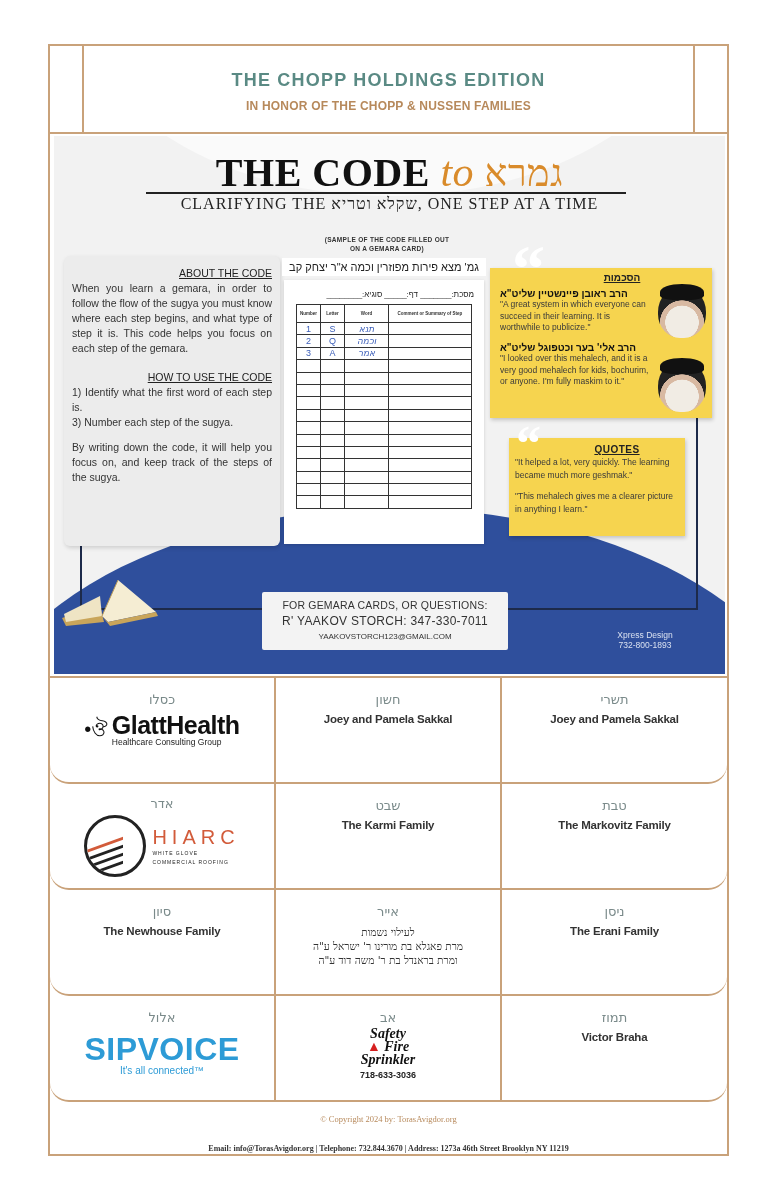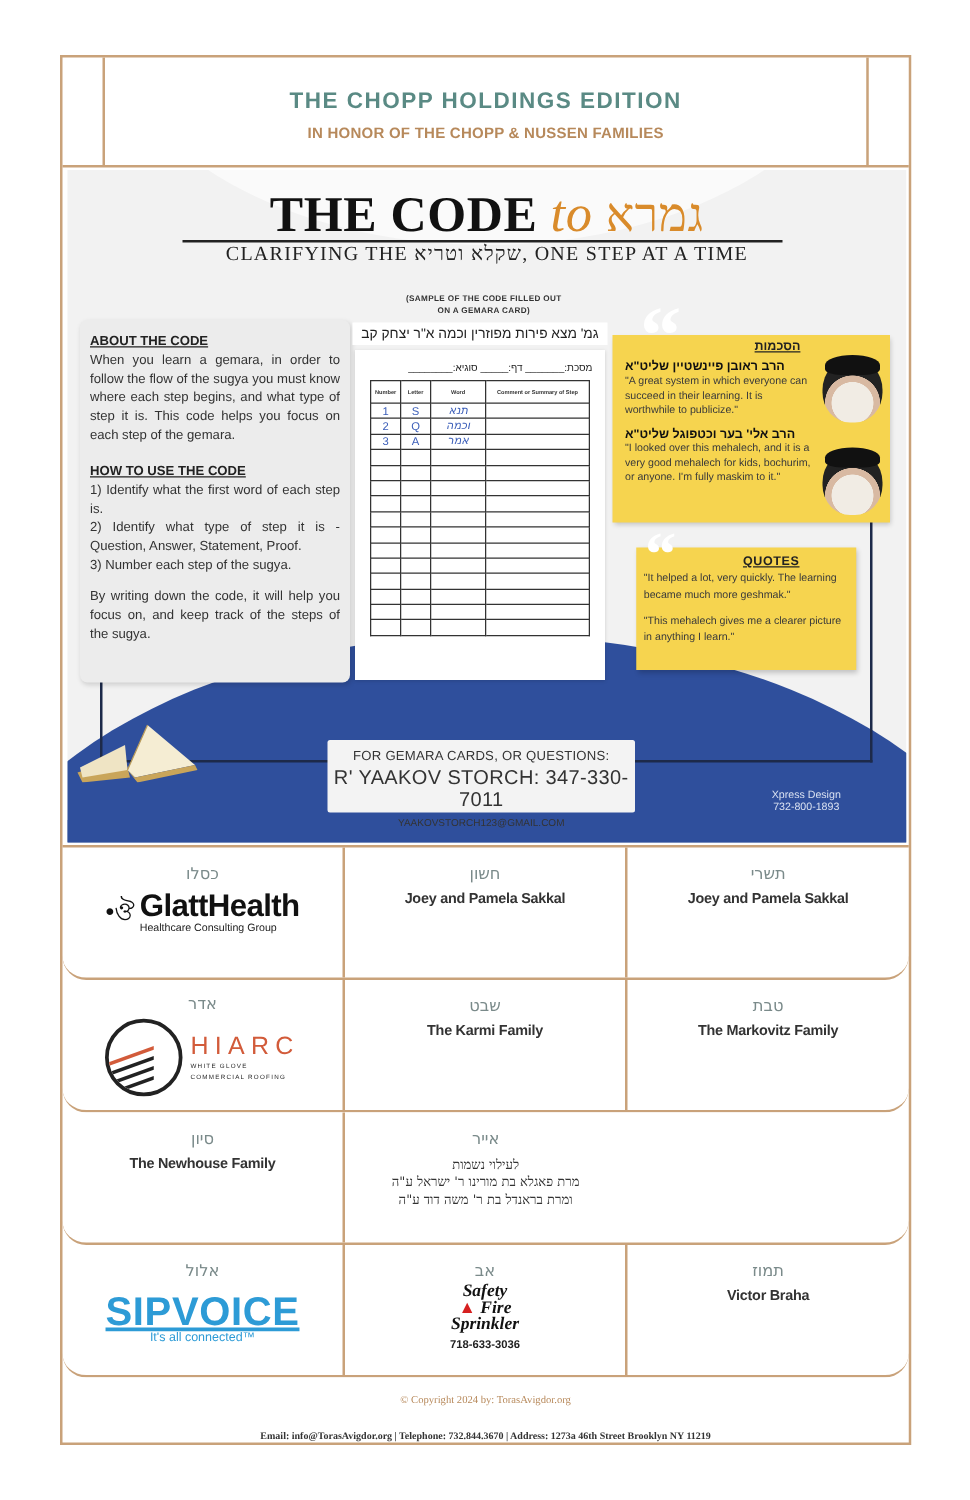--- a/index.html
+++ b/index.html
@@ -24,21 +24,21 @@
   .poster .dark-line-v2 { position: absolute; left: 642px; top: 132px; width: 2px; height: 342px; background: #1d2a4a; }
 
   .code-title { position: absolute; left: 0; width: 100%; top: 12px; text-align: center; font-family: "Liberation Serif", serif; font-weight: bold; font-size: 40px; color: #111; letter-spacing: 0.5px; }
   .code-title .to { font-style: italic; color: #d98b2b; font-weight: normal; font-size: 42px; }
   .code-title .heb { color: #d98b2b; font-weight: normal; font-size: 38px; }
   .code-rule { position: absolute; left: 92px; top: 56px; width: 480px; height: 2px; background: #222; }
   .code-sub { position: absolute; left: 0; width: 100%; top: 59px; text-align: center; font-family: "Liberation Serif", serif; font-size: 16px; color: #222; letter-spacing: 1px; }
 
   
   .about { position: absolute; left: 10px; top: 120px; width: 216px; height: 290px; background: #ececec; border-radius: 6px; box-shadow: 1px 2px 4px rgba(0,0,0,0.15); padding: 10px 8px; font-size: 10.5px; line-height: 15px; color: #333; }
-  .about h3 { font-size: 10.5px; text-align: left; text-decoration: underline; font-weight: bold; color: #222; margin-bottom: 0; }
+  .about h3 { font-size: 10.5px; text-align: right; text-decoration: underline; font-weight: normal; color: #222; margin-bottom: 0; }
   .about p { text-align: justify; }
   .about .gap { height: 14px; }
 
   
   .sample-cap { position: absolute; left: 238px; top: 99px; width: 190px; text-align: center; font-size: 6.5px; font-weight: bold; color: #333; line-height: 9px; letter-spacing: 0.3px; }
   .heb-line { position: absolute; left: 228px; top: 122px; width: 204px; height: 18px; background: #fff; text-align: center; font-size: 11px; line-height: 18px; color: #222; direction: rtl; }
   .card { position: absolute; left: 230px; top: 144px; width: 200px; height: 264px; background: #fff; box-shadow: 0 1px 3px rgba(0,0,0,0.15); }
   .card .meta { position: absolute; right: 10px; top: 10px; font-size: 8px; direction: rtl; color: #222; font-weight: normal; }
   .card table { position: absolute; left: 12px; top: 24px; width: 176px; border-collapse: collapse; }
   .card td, .card th { border: 1px solid #333; height: 12.4px; font-size: 9px; text-align: center; padding: 0; }
@@ -57,21 +57,21 @@
 
   .quotes { position: absolute; left: 455px; top: 302px; width: 176px; height: 98px; background: #f6d44f; box-shadow: 1px 2px 4px rgba(0,0,0,0.2); padding: 5px 6px; font-size: 8.5px; line-height: 13px; color: #3a3a3a; }
   .quotes h4 { font-size: 10px; text-decoration: underline; text-align: center; margin-left: 40px; letter-spacing: 0.5px; color: #222; }
 
   
   .book { position: absolute; left: 6px; top: 440px; width: 100px; height: 50px; }
 
   
   .contact { position: absolute; left: 208px; top: 456px; width: 246px; height: 58px; background: #f3f3f3; border-radius: 2px; text-align: center; color: #333; padding-top: 7px; }
   .contact .l1 { font-size: 10.5px; letter-spacing: 0.2px; }
-  .contact .l2 { font-size: 16px; margin-top: 3px; letter-spacing: 0.3px; }
+  .contact .l2 { font-size: 12px; margin-top: 3px; letter-spacing: 0.3px; }
   .contact .l3 { font-size: 8px; margin-top: 4px; }
   .xpress { position: absolute; left: 556px; top: 494px; width: 70px; text-align: center; color: #d8e0f0; font-size: 8.5px; line-height: 10px; }
 
   
   .grid { position: absolute; left: 0; top: 630px; width: 677px; border-top: 2px solid #c9a27a; }
   .row { display: flex; height: 106px; border-bottom: 2px solid #c9a27a; border-radius: 19px; }
   .cell { width: 226px; border-right: 2px solid #c9a27a; text-align: center; position: relative; }
   .cell:last-child { border-right: none; width: 225px; }
   .cell .month { margin-top: 14px; font-size: 13px; color: #7a8a8a; direction: rtl; font-family: "DejaVu Sans", sans-serif; }
   .cell .name { margin-top: 6px; font-size: 11.5px; font-weight: bold; color: #333; letter-spacing: -0.2px; }
@@ -83,21 +83,21 @@
   .logo-glatt .g-sub { font-size: 8.5px; color: #222; text-align: left; }
 
   .logo-hiarc { margin-top: 4px; display: inline-flex; align-items: center; gap: 6px; }
   .logo-hiarc .mark { width: 62px; height: 62px; border: 3px solid #222; border-radius: 50%; position: relative; overflow: hidden; }
   .logo-hiarc .mark .chev { position: absolute; left: -4px; width: 40px; height: 5px; border-top: 3px solid #222; transform: skewY(-20deg); }
   .logo-hiarc .txt { text-align: left; }
   .logo-hiarc .h { font-size: 20px; color: #d25b3a; letter-spacing: 5px; font-weight: normal; }
   .logo-hiarc .s { font-size: 5px; color: #222; letter-spacing: 1px; line-height: 9px; }
 
   .logo-sip { margin-top: 8px; }
-  .logo-sip .w { font-size: 32px; font-weight: bold; color: #2d9bd6; letter-spacing: 0.5px; line-height: 32px; text-decoration: underline; }
+  .logo-sip .w { font-size: 32px; font-weight: bold; color: #2d9bd6; letter-spacing: 0.5px; line-height: 32px; }
   .logo-sip .t { font-size: 10px; color: #2d9bd6; }
 
   .logo-fire { margin-top: 2px; }
   .logo-fire .w { font-family: "Liberation Serif", serif; font-style: italic; font-weight: bold; font-size: 14px; line-height: 13px; color: #111; }
   .logo-fire .w span { color: #d62020; }
   .logo-fire .ph { font-size: 9px; font-weight: bold; margin-top: 4px; color: #222; }
 
   
   .footer { position: absolute; left: 0; top: 1058px; width: 677px; height: 50px; text-align: center; font-family: "Liberation Serif", serif; }
   .footer .c { margin-top: 10px; font-size: 8.5px; color: #b7895b; }
@@ -130,27 +130,20 @@
     </div>
     <div class="code-rule"></div>
     <div class="code-sub">CLARIFYING THE שקלא וטריא, ONE STEP AT A TIME</div>
 
     <div class="about">
       <h3>ABOUT THE CODE</h3>
       <p>When you learn a gemara, in order to follow the flow of the sugya you must know where each step begins, and what type of step it is. This code helps you focus on each step of the gemara.</p>
       <div class="gap"></div>
       <h3>HOW TO USE THE CODE</h3>
       <p>1) Identify what the first word of each step is.</p>
-      <p>
-        <span>2) Identify what type of step it is -</span>
-        <span>Question</span>,
-        <span>Answer</span>,
-        <span>Statement</span>,
-        <span>Proof</span>.
-      </p>
       <p>3) Number each step of the sugya.</p>
       <div class="gap" style="height:10px"></div>
       <p>By writing down the code, it will help you focus on, and keep track of the steps of the sugya.</p>
     </div>
 
     <div class="sample-cap">
       <div>(SAMPLE OF THE CODE FILLED OUT</div>
       <div>ON A GEMARA CARD)</div>
     </div>
     <div class="heb-line">גמ' מצא פירות מפוזרין וכמה א"ר יצחק קב</div>
@@ -355,20 +348,24 @@
         <div class="name">The Newhouse Family</div>
       </div>
       <div class="cell">
         <div class="month">אייר</div>
         <div class="heb-dedic">
           <div>לעילוי נשמות</div>
           <div>מרת פאגלא בת מורינו ר' ישראל ע"ה</div>
           <div>ומרת בראנדל בת ר' משה דוד ע"ה</div>
         </div>
       </div>
+      <div class="cell">
+        <div class="month">ניסן</div>
+        <div class="name">The Erani Family</div>
+      </div>
     </div>
 
     <div class="row">
       <div class="cell">
         <div class="month">אלול</div>
         <div class="logo-sip">
           <div class="w">SIPVOICE</div>
           <div class="t">It's all connected™</div>
         </div>
       </div>

